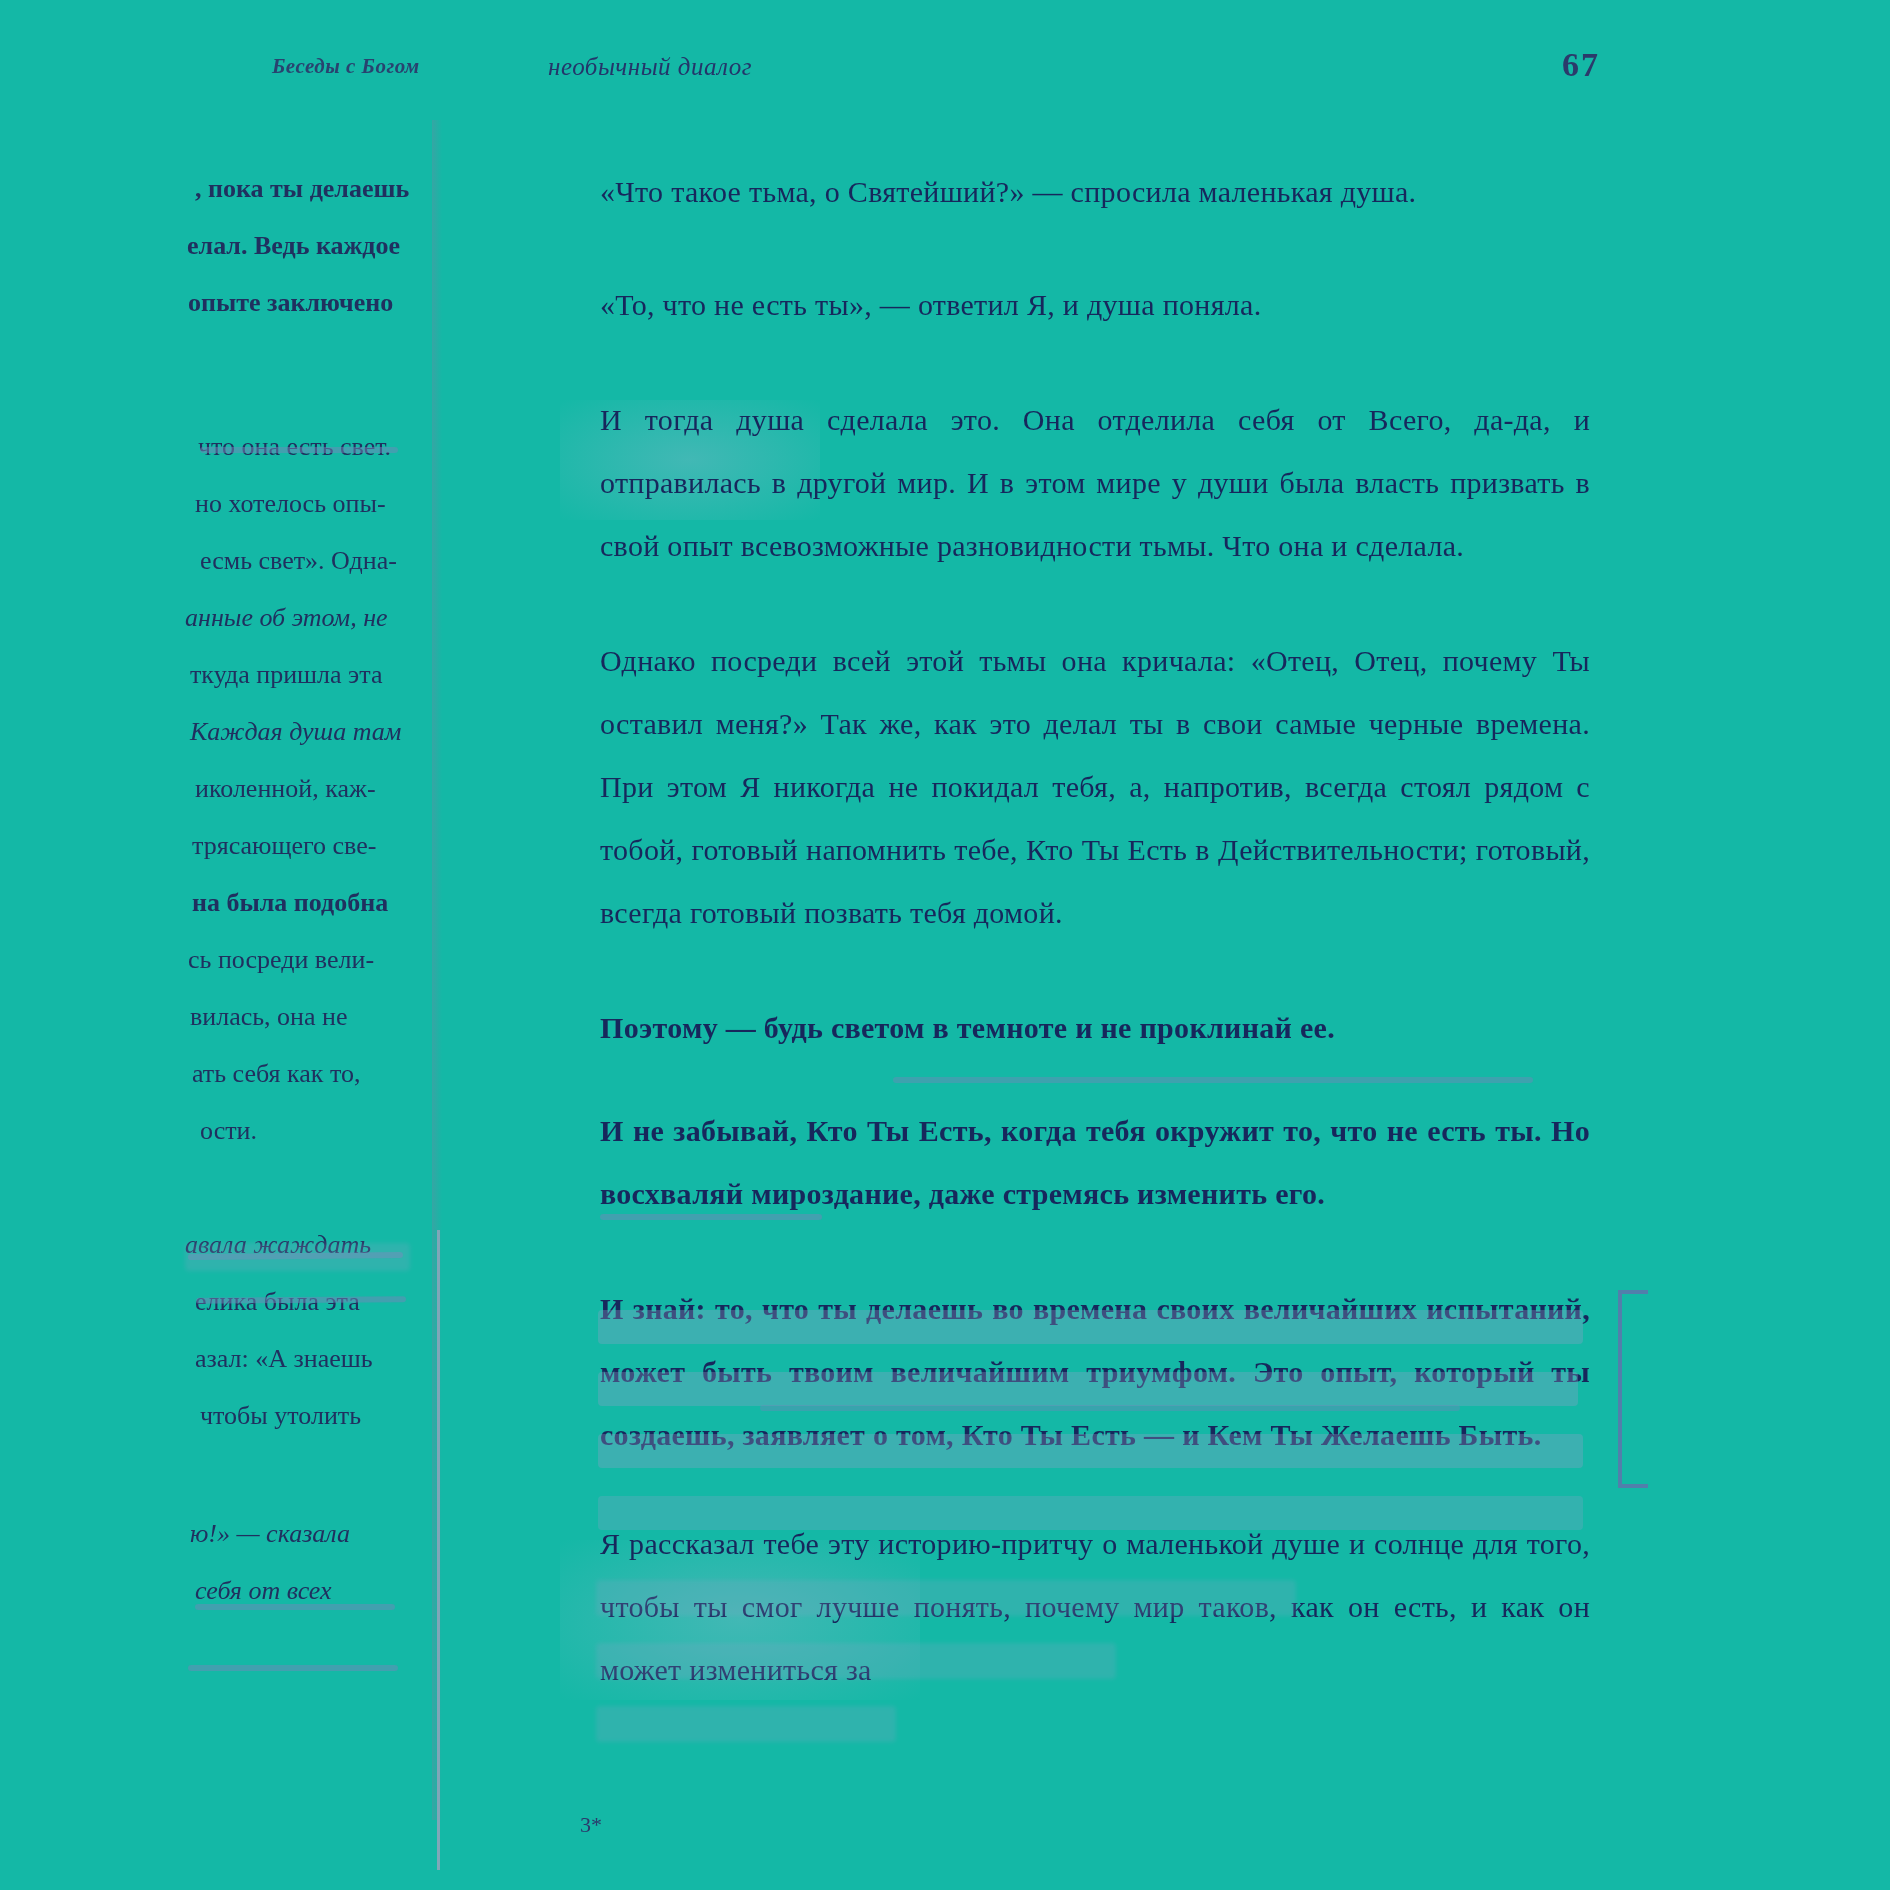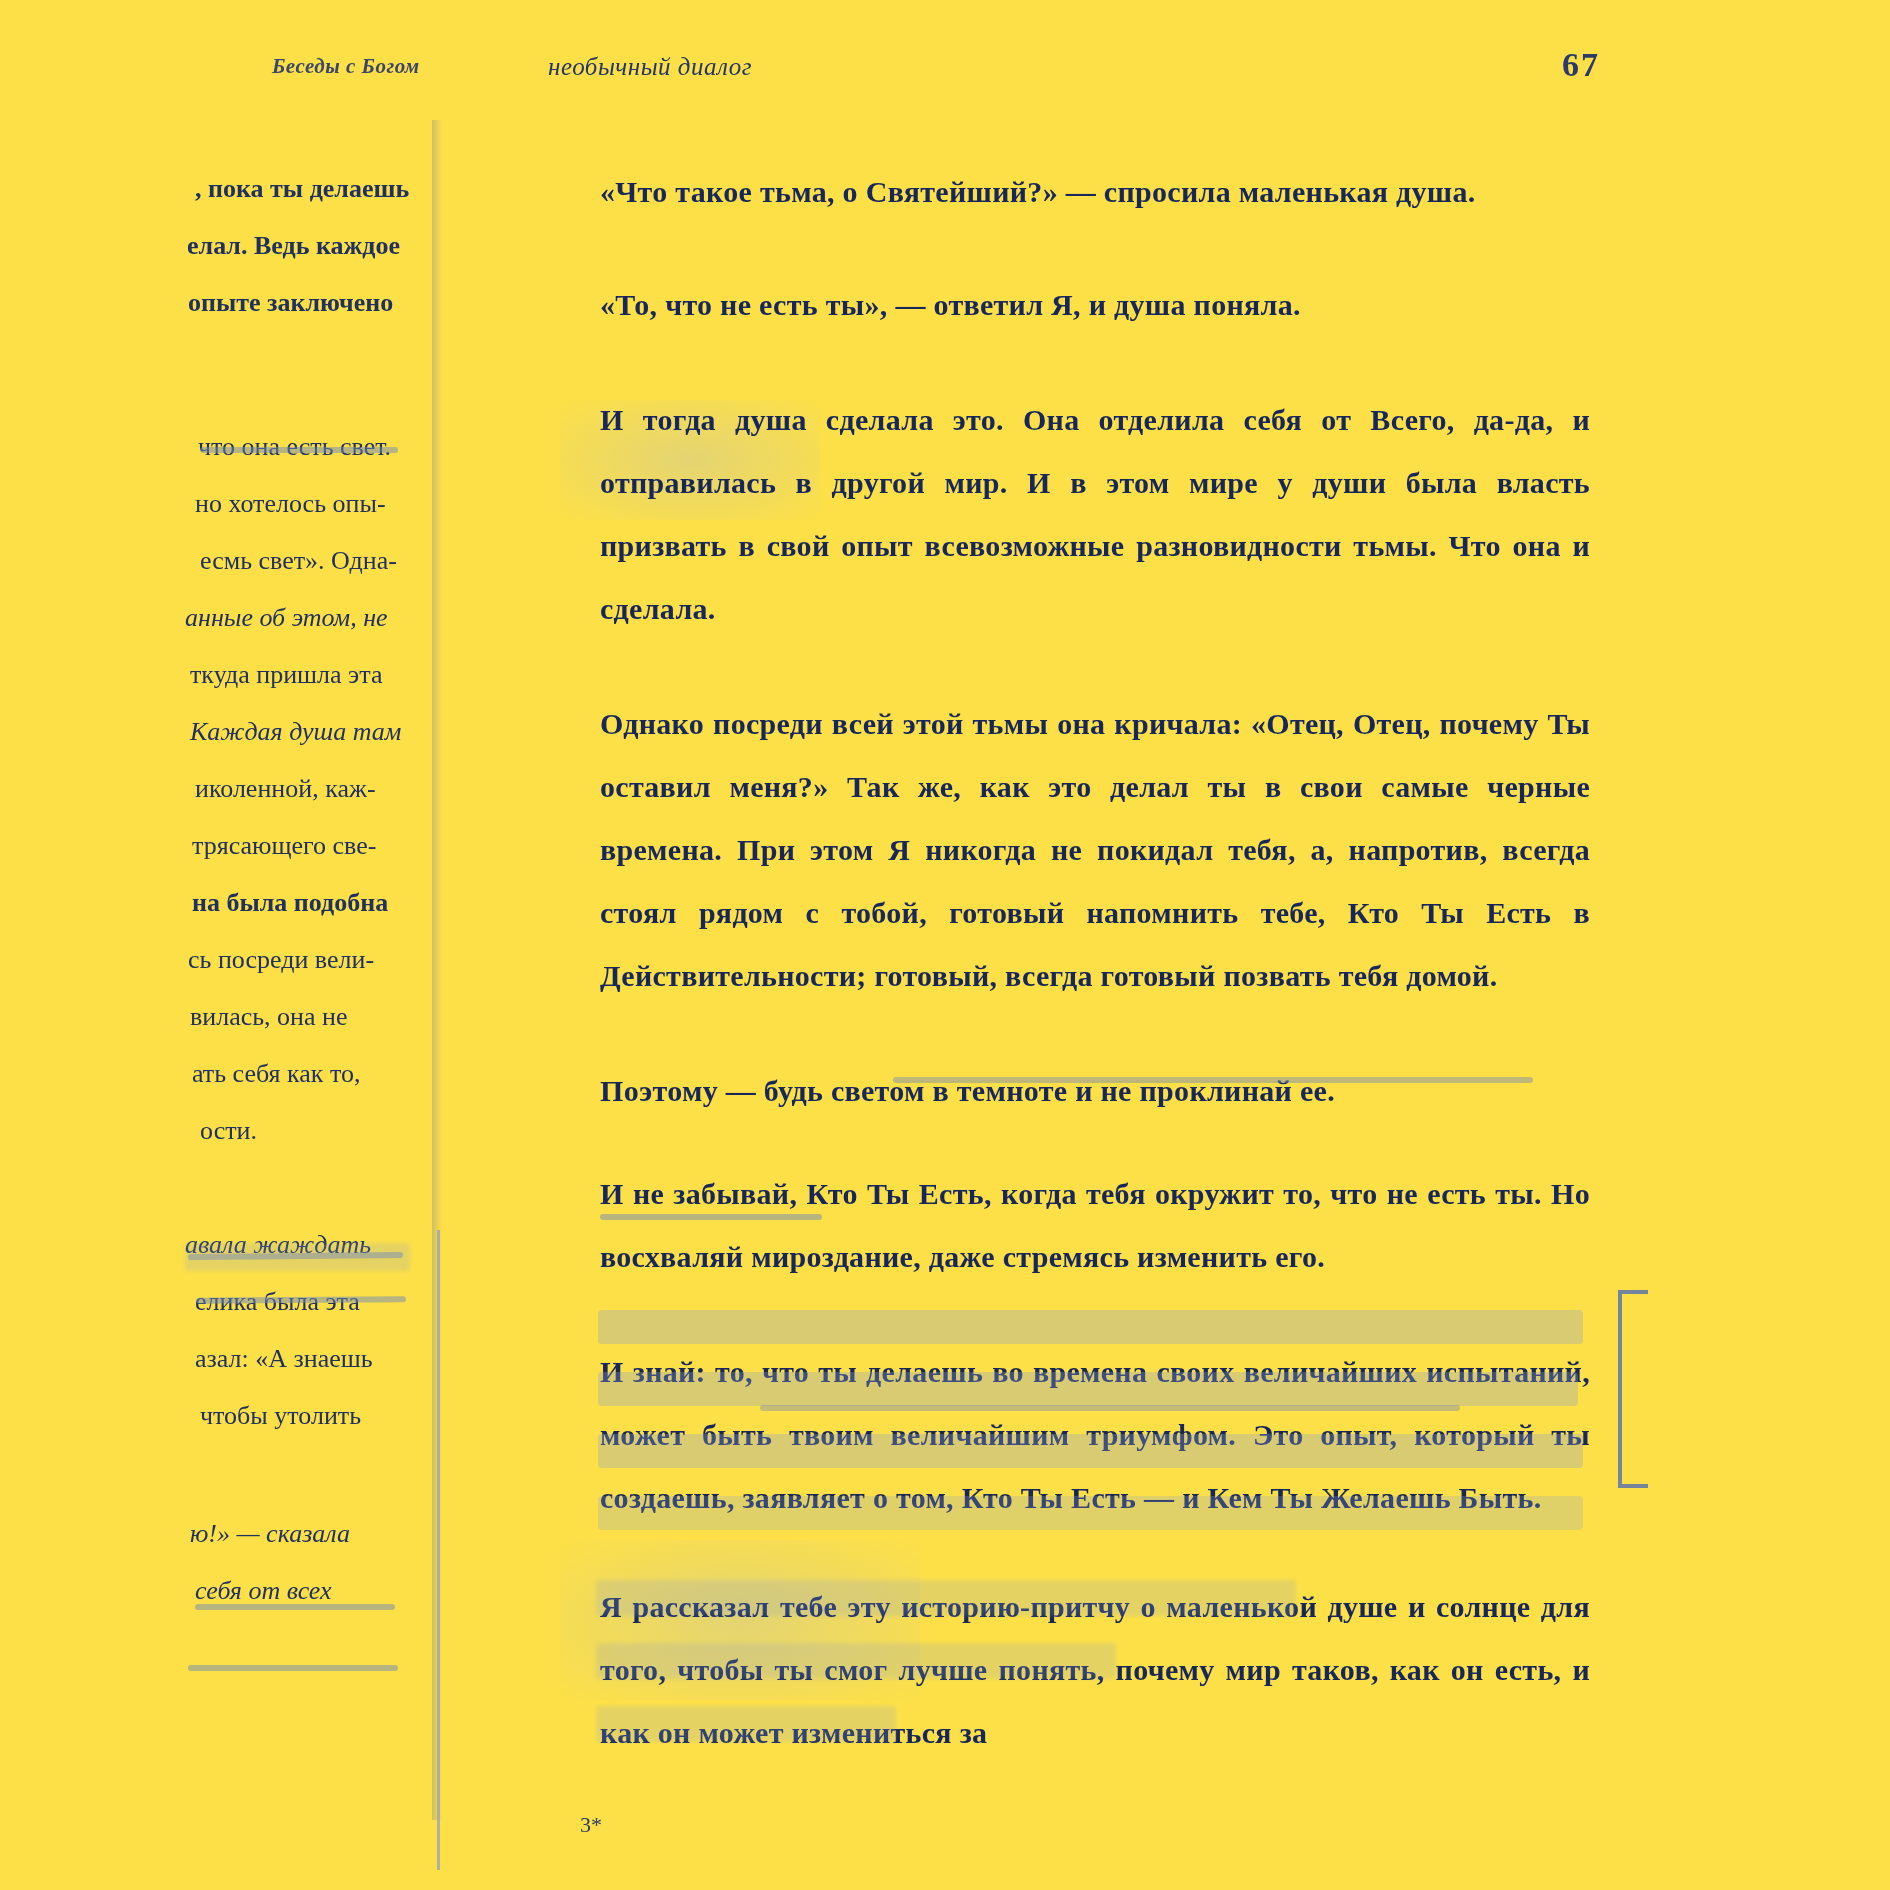--- a/index.html
+++ b/index.html
@@ -4,21 +4,21 @@
 <style>
   html, body {
     margin: 0;
     padding: 0;
     background: #ffffff;
   }
   .page {
     position: relative;
     width: 1890px;
     height: 1890px;
-    background: #fde047;
+    background: #14b8a6;
     overflow: hidden;
     font-family: "Liberation Serif", serif;
     color: #1a2a5e;
   }
   
   .header {
     position: absolute;
     top: 48px;
     left: 0;
     right: 0;
@@ -107,21 +107,21 @@
   }
   .para {
     font-family: "Liberation Serif", serif;
     font-size: 30px;
     line-height: 63px;
     color: #17275c;
     margin: 0 0 34px 0;
     text-align: justify;
     letter-spacing: 0.3px;
   }
-  .para.bold { font-weight: bold; }
+  .para.bold { font-weight: normal; }
   .para.bolditalic { font-weight: bold; }
 
   
   .mark {
     position: absolute;
     background: #8ea2c8;
     opacity: 0.33;
     border-radius: 4px;
     pointer-events: none;
   }

